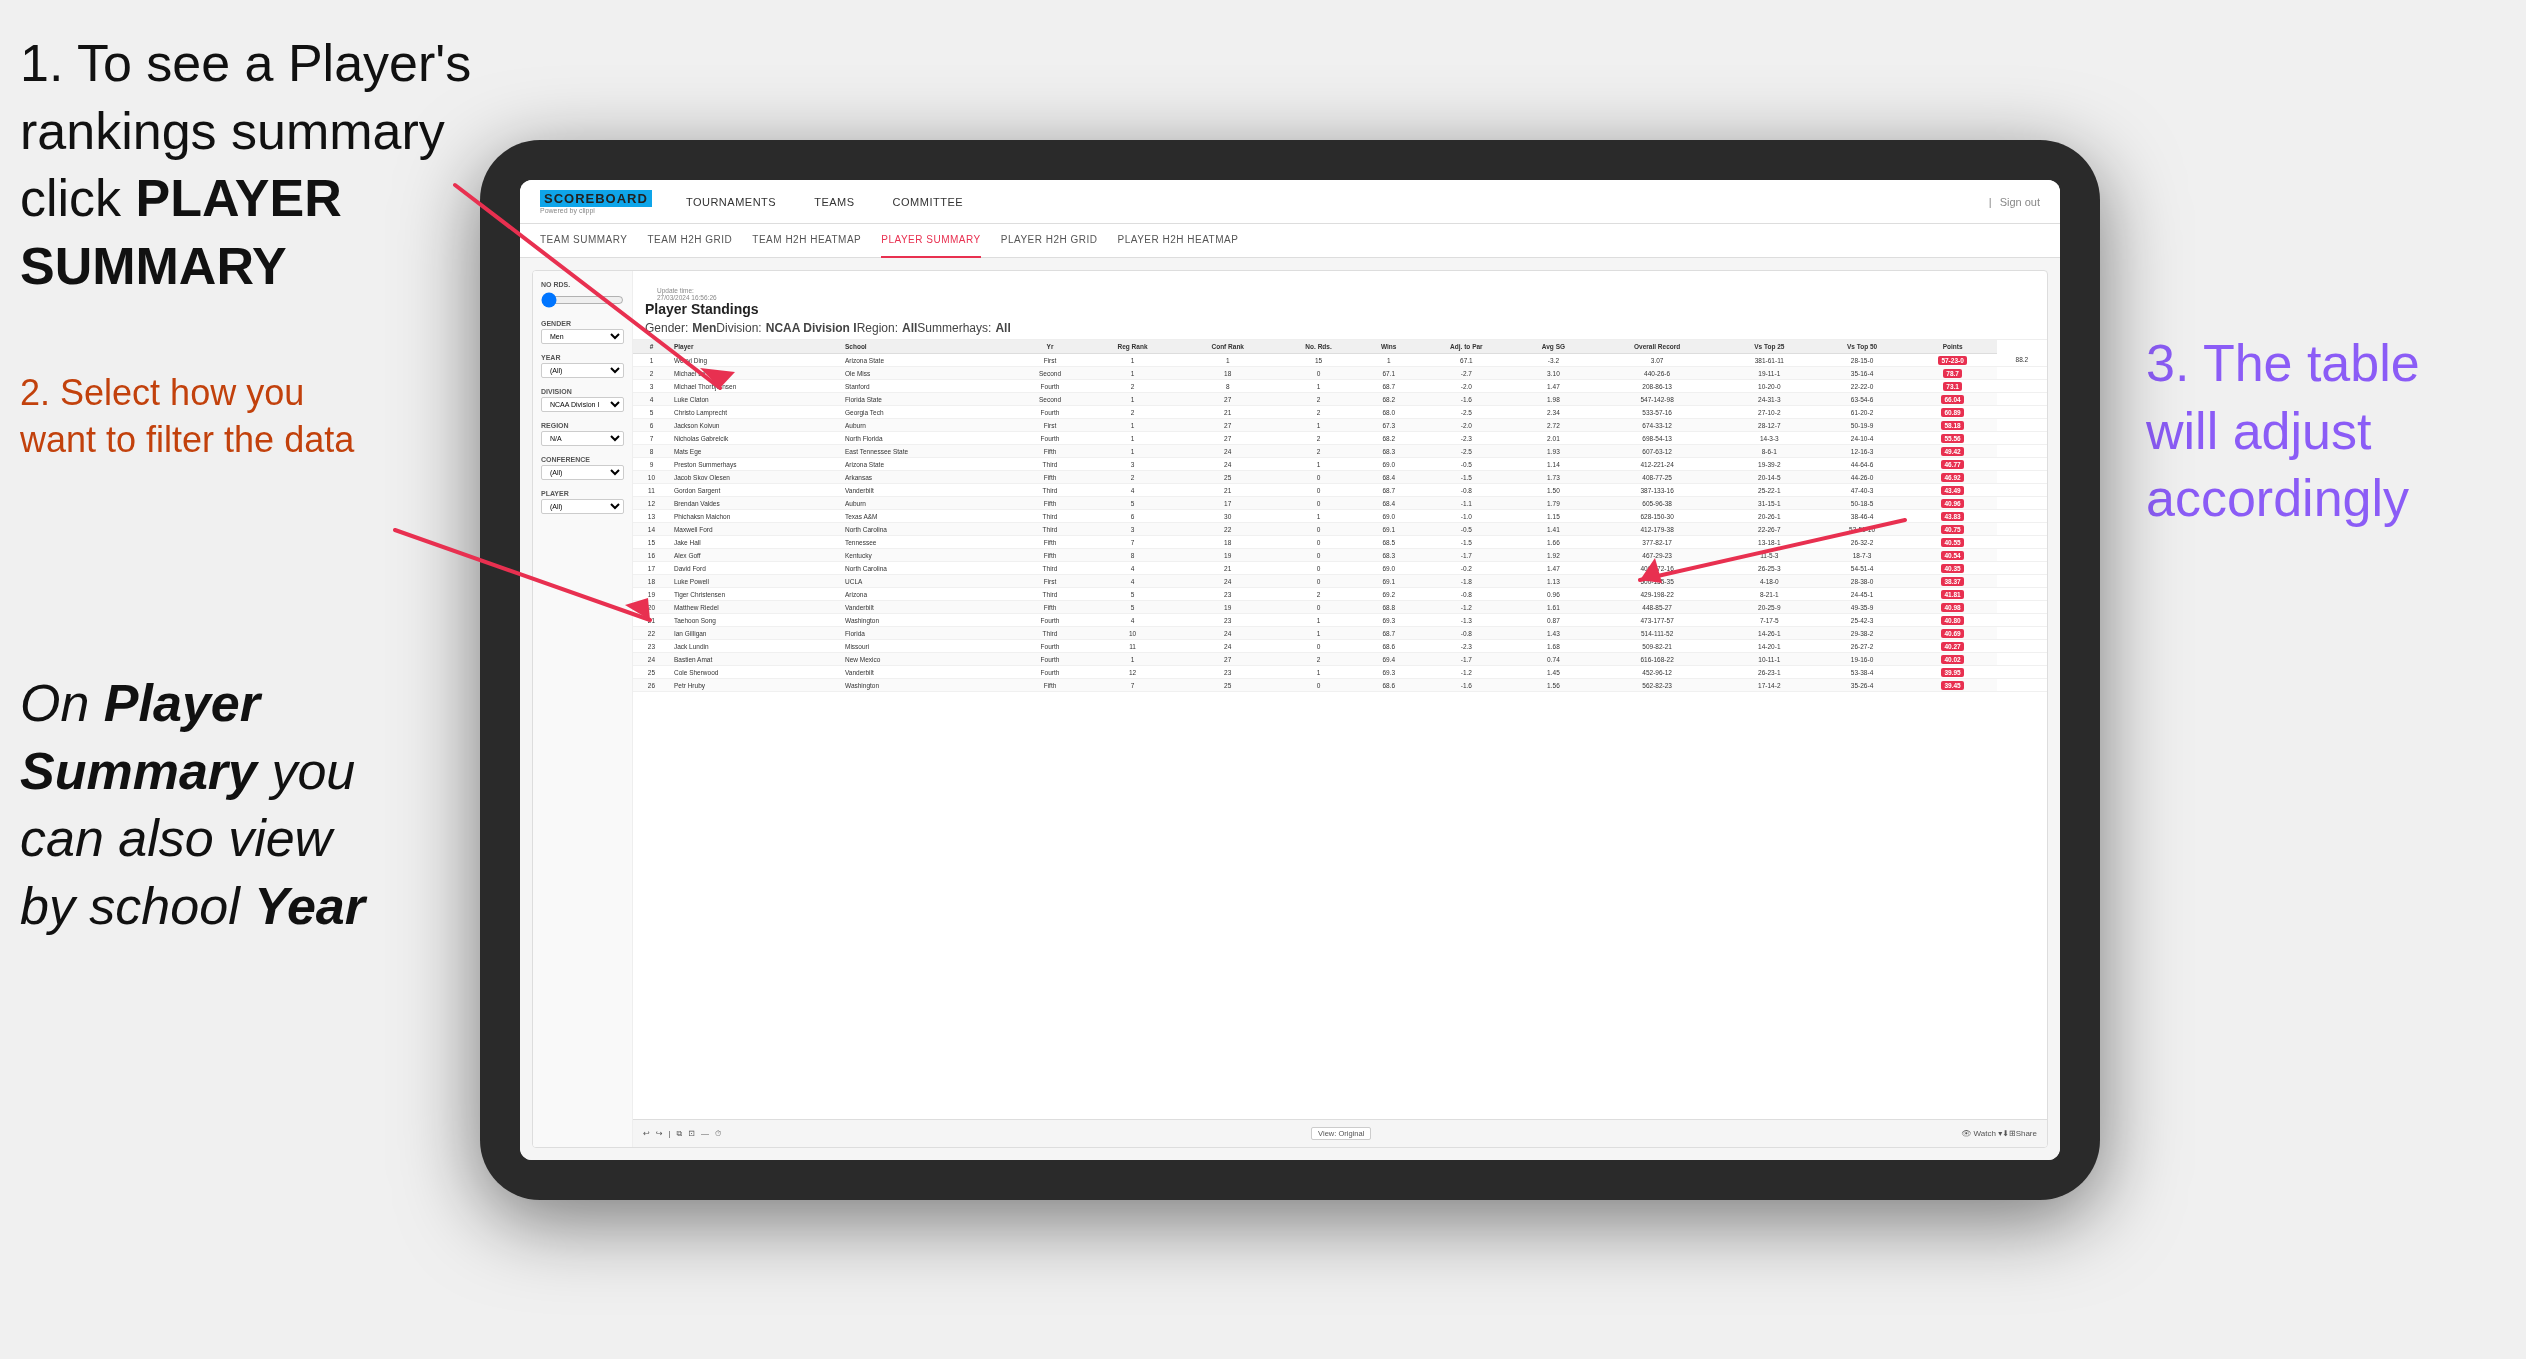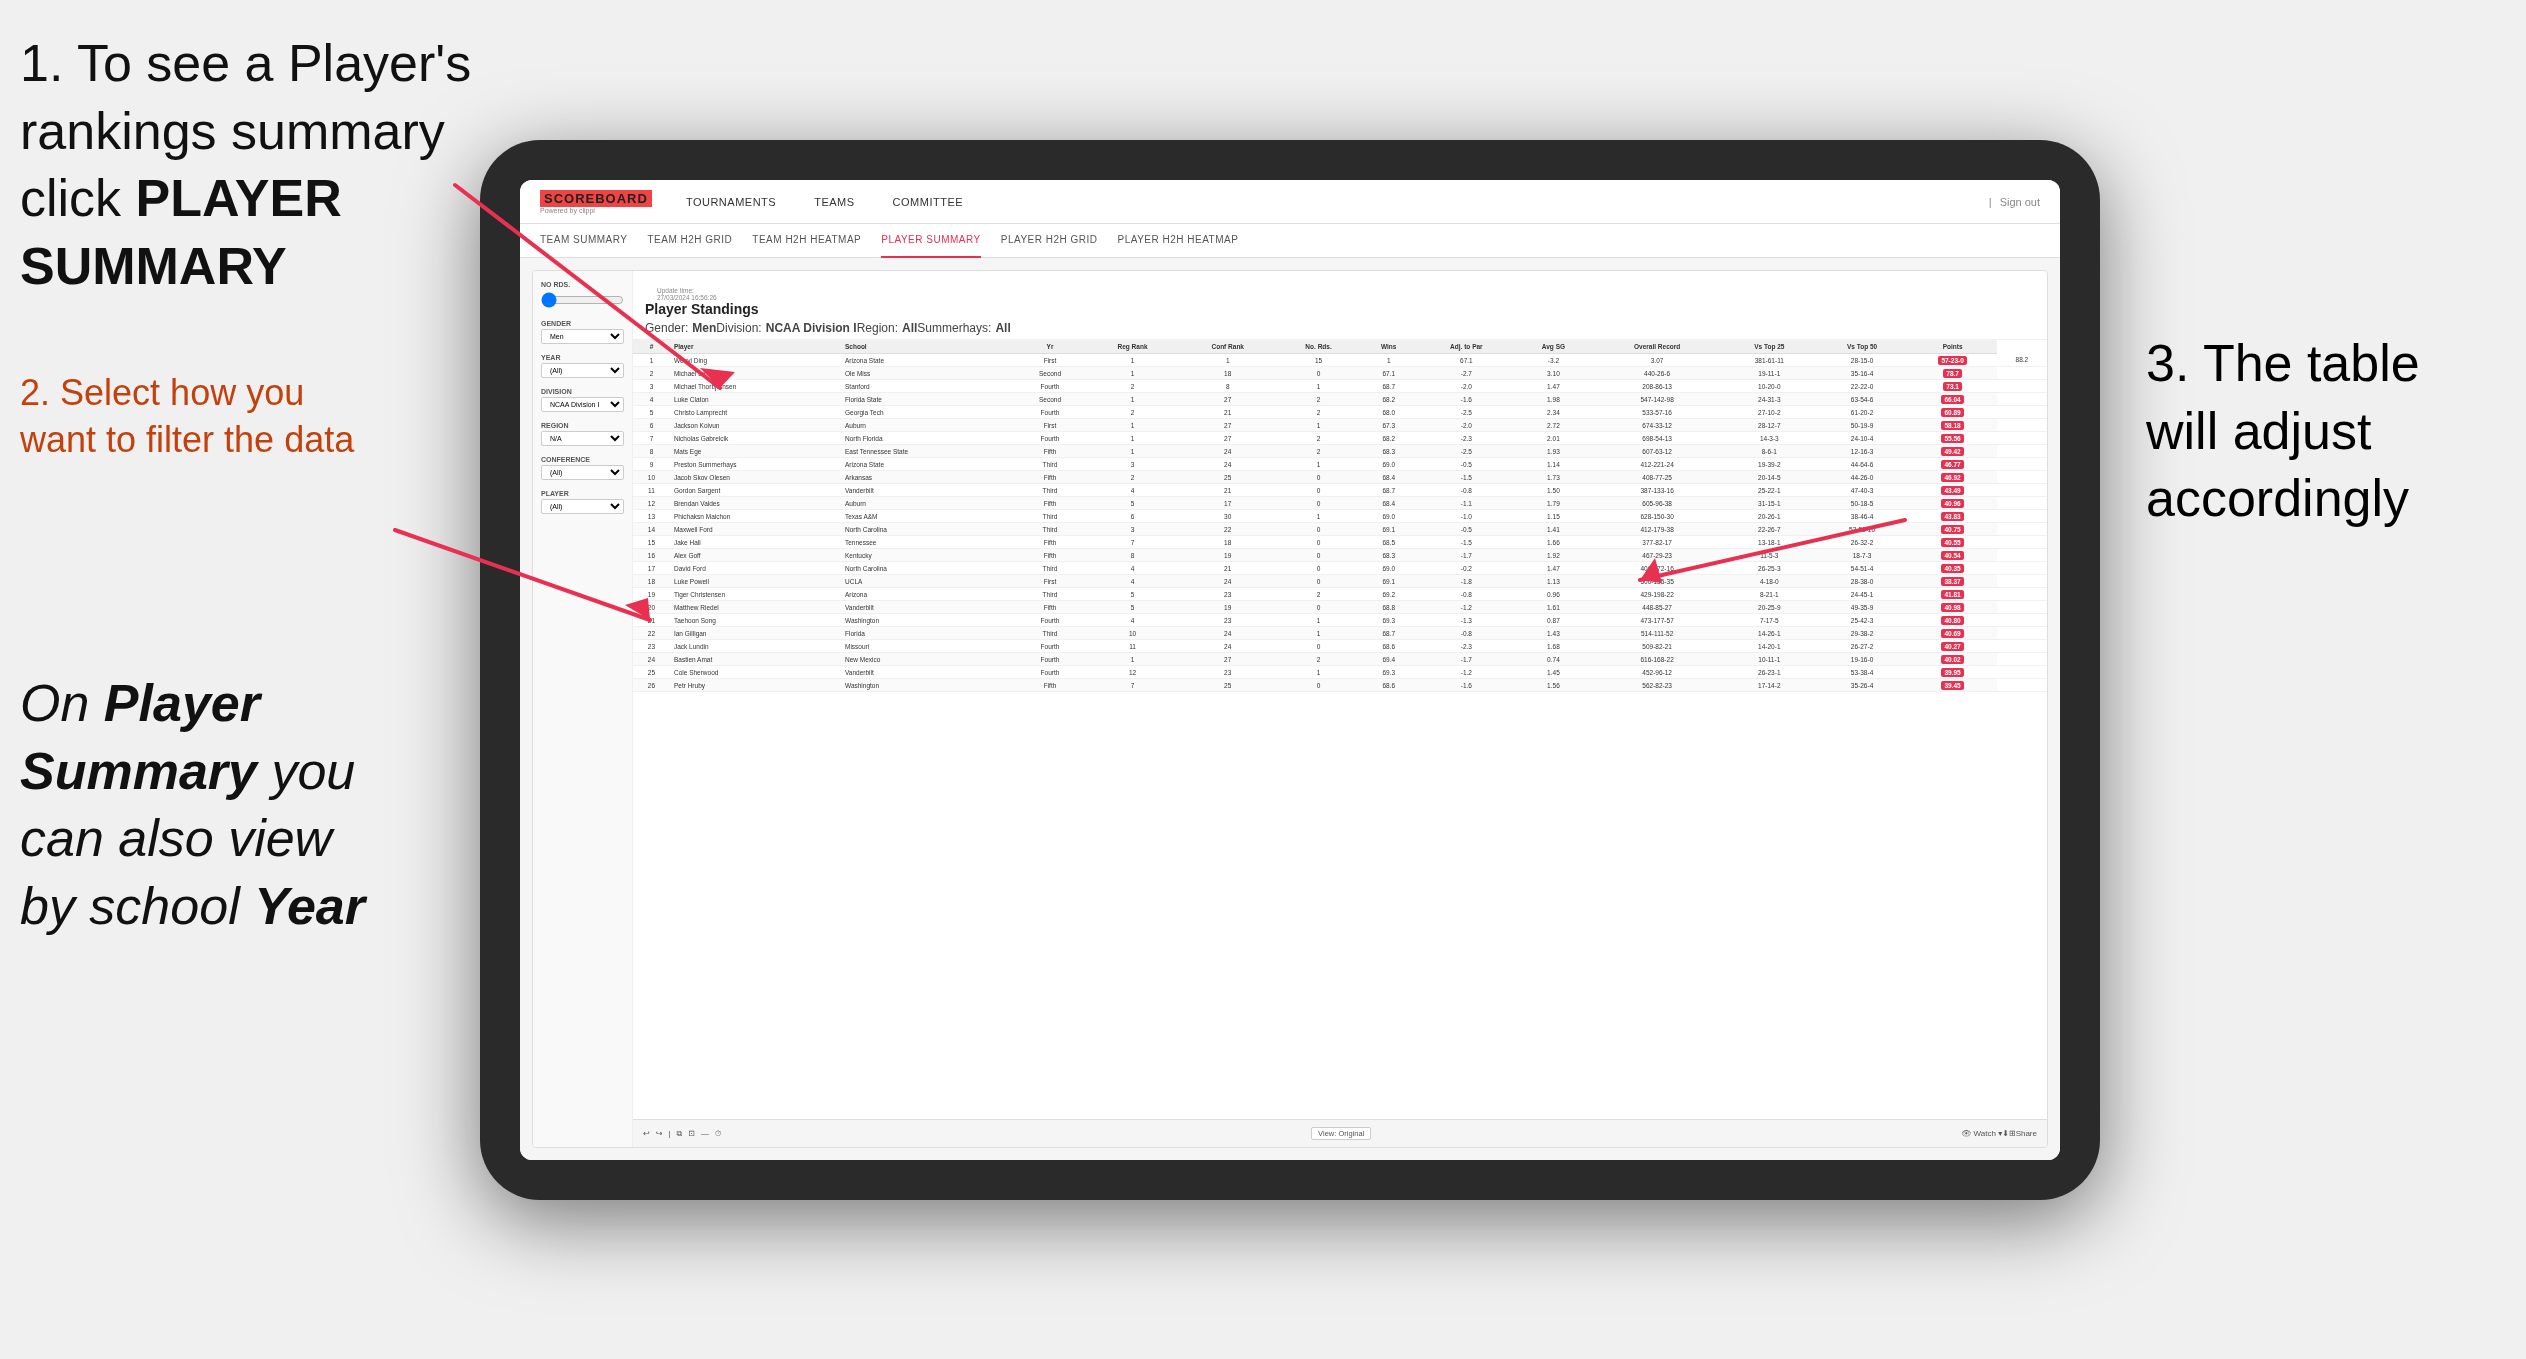--- a/index.html
+++ b/index.html
@@ -46,21 +46,21 @@
     }
     .instruction-bottom-left .bold { font-weight: 900; }
 
     .instruction-right {
       position: absolute;
       top: 330px;
       right: 20px;
       width: 360px;
       font-size: 52px;
       line-height: 1.3;
-      color: #000000;
+      color: #8b5cf6;
       text-align: left;
     }
 
     
     .arrows-overlay {
       position: absolute;
       top: 0; left: 0;
       width: 2526px;
       height: 1359px;
       pointer-events: none;
@@ -106,21 +106,21 @@
       display: flex;
       flex-direction: column;
       margin-right: 30px;
     }
 
     .scoreboard-logo .logo-text {
       font-size: 13px;
       font-weight: 900;
       letter-spacing: 1px;
       color: #222;
-      background: #ef4444;
+      background: #0ea5e9;
       padding: 1px 4px;
     }
 
     .scoreboard-logo .powered-by {
       font-size: 7px;
       color: #888;
     }
 
     .nav-items {
       display: flex;

